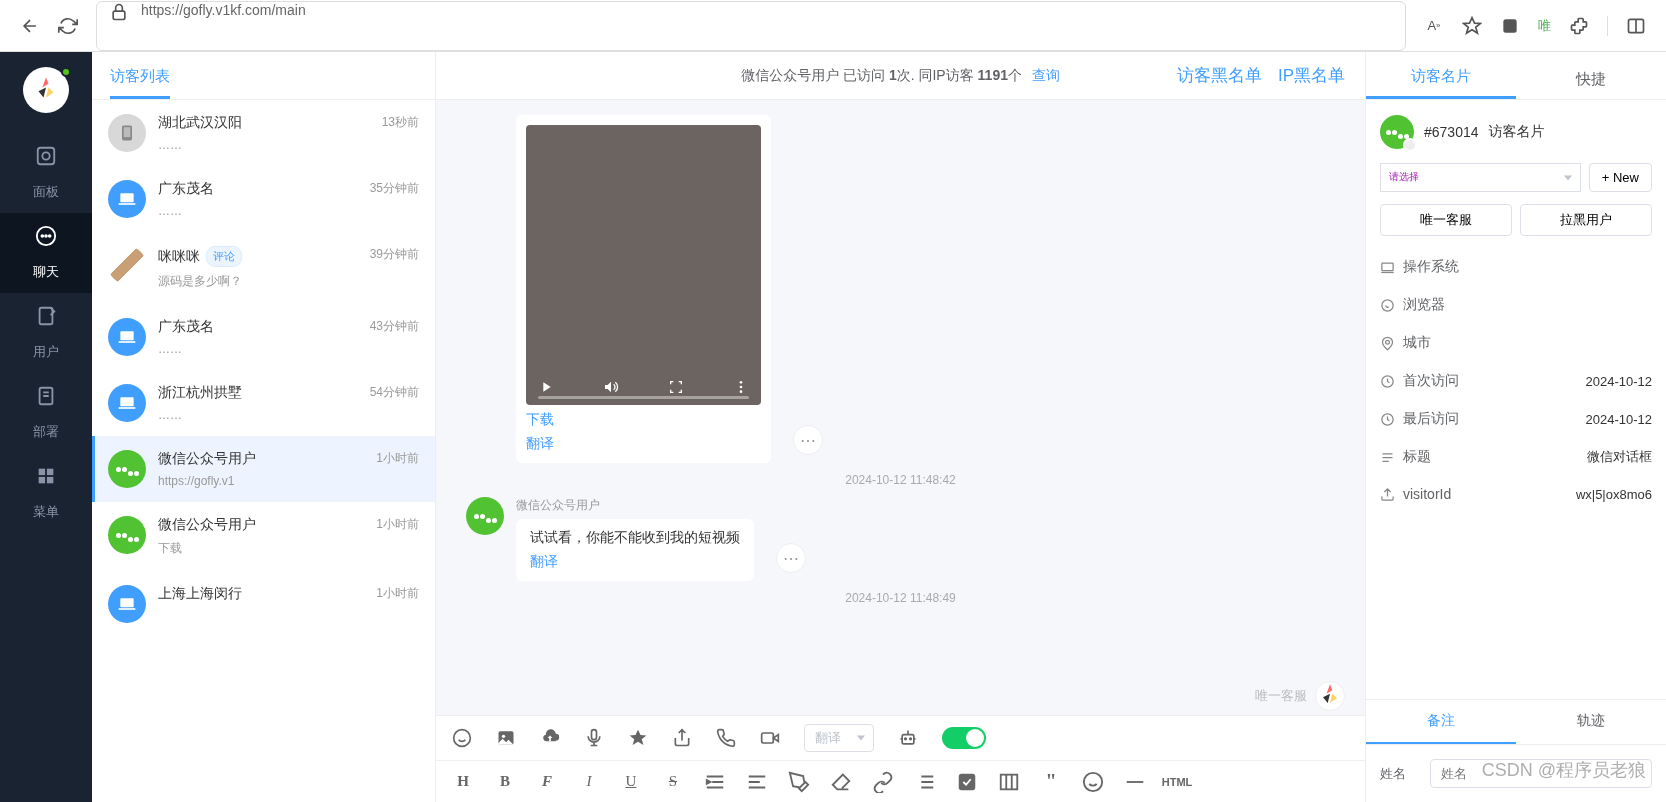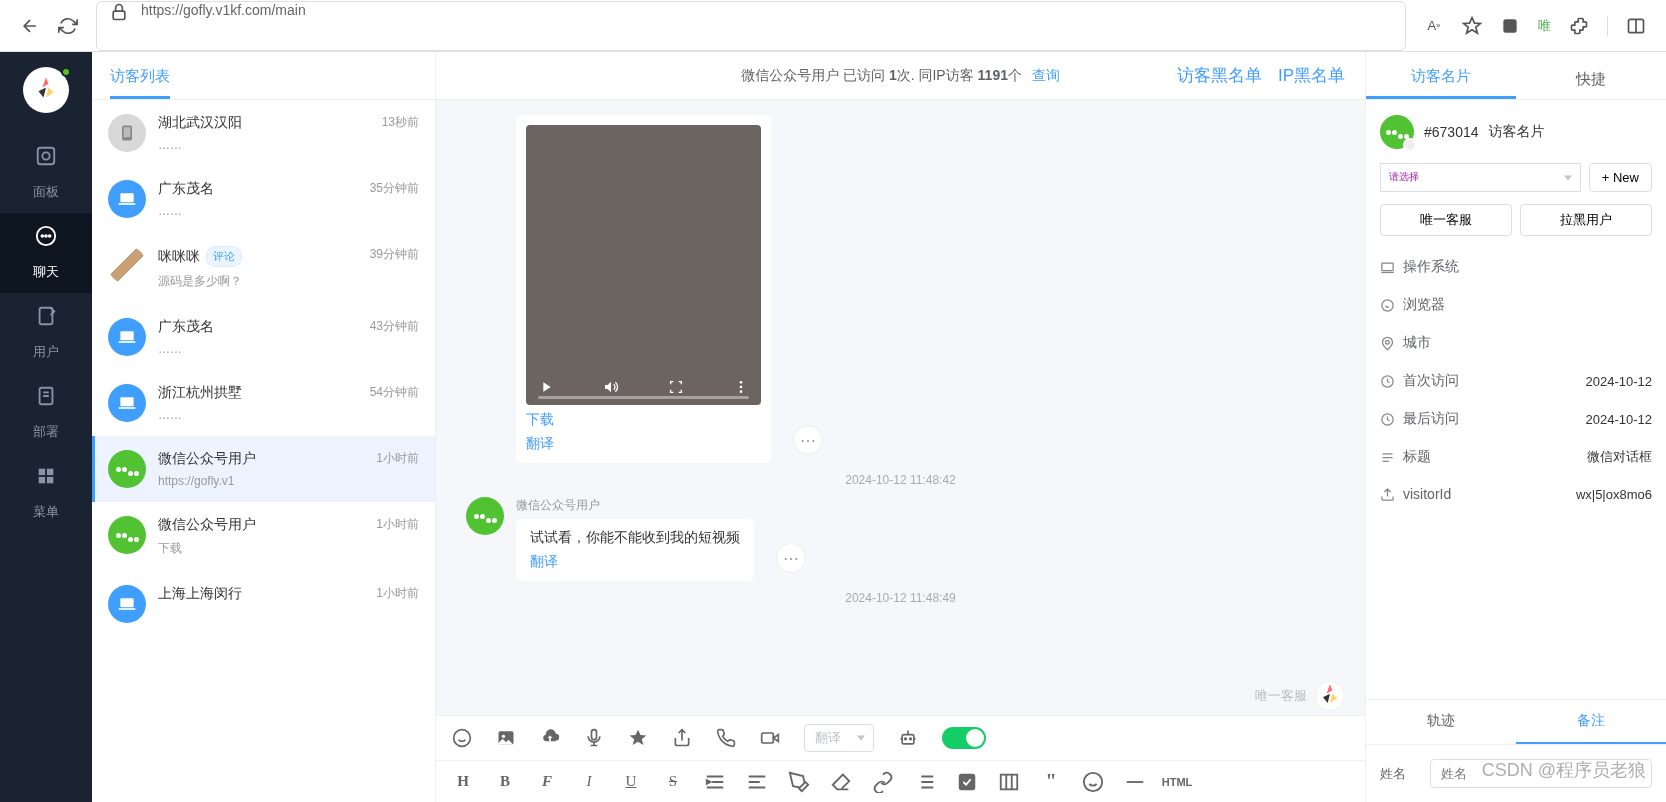--- a/index.html
+++ b/index.html
@@ -611,22 +611,22 @@
           <div class="rp-drow">
             <span class="rp-dicon"><svg viewBox="0 0 24 24" fill="none" stroke="currentColor" stroke-width="2">
                 <path d="M21 15v4a2 2 0 01-2 2H5a2 2 0 01-2-2v-4M17 8l-5-5-5 5m5-5v12"></path>
               </svg></span>
             <span>visitorId</span>
             <span class="val">wx|5|ox8mo6</span>
           </div>
         </div>
     </div>
     <div class="ft-tabs">
+      <div class="ft-tab active">备注</div>
       <div class="ft-tab">轨迹</div>
-      <div class="ft-tab active">备注</div>
     </div>
     <div class="ft-form">
       <span class="ft-label">姓名</span>
       <input class="ft-input" placeholder="姓名" style="">
     </div>
   </div>
 </div>
 
 <div class="watermark">CSDN @程序员老狼</div>
 

